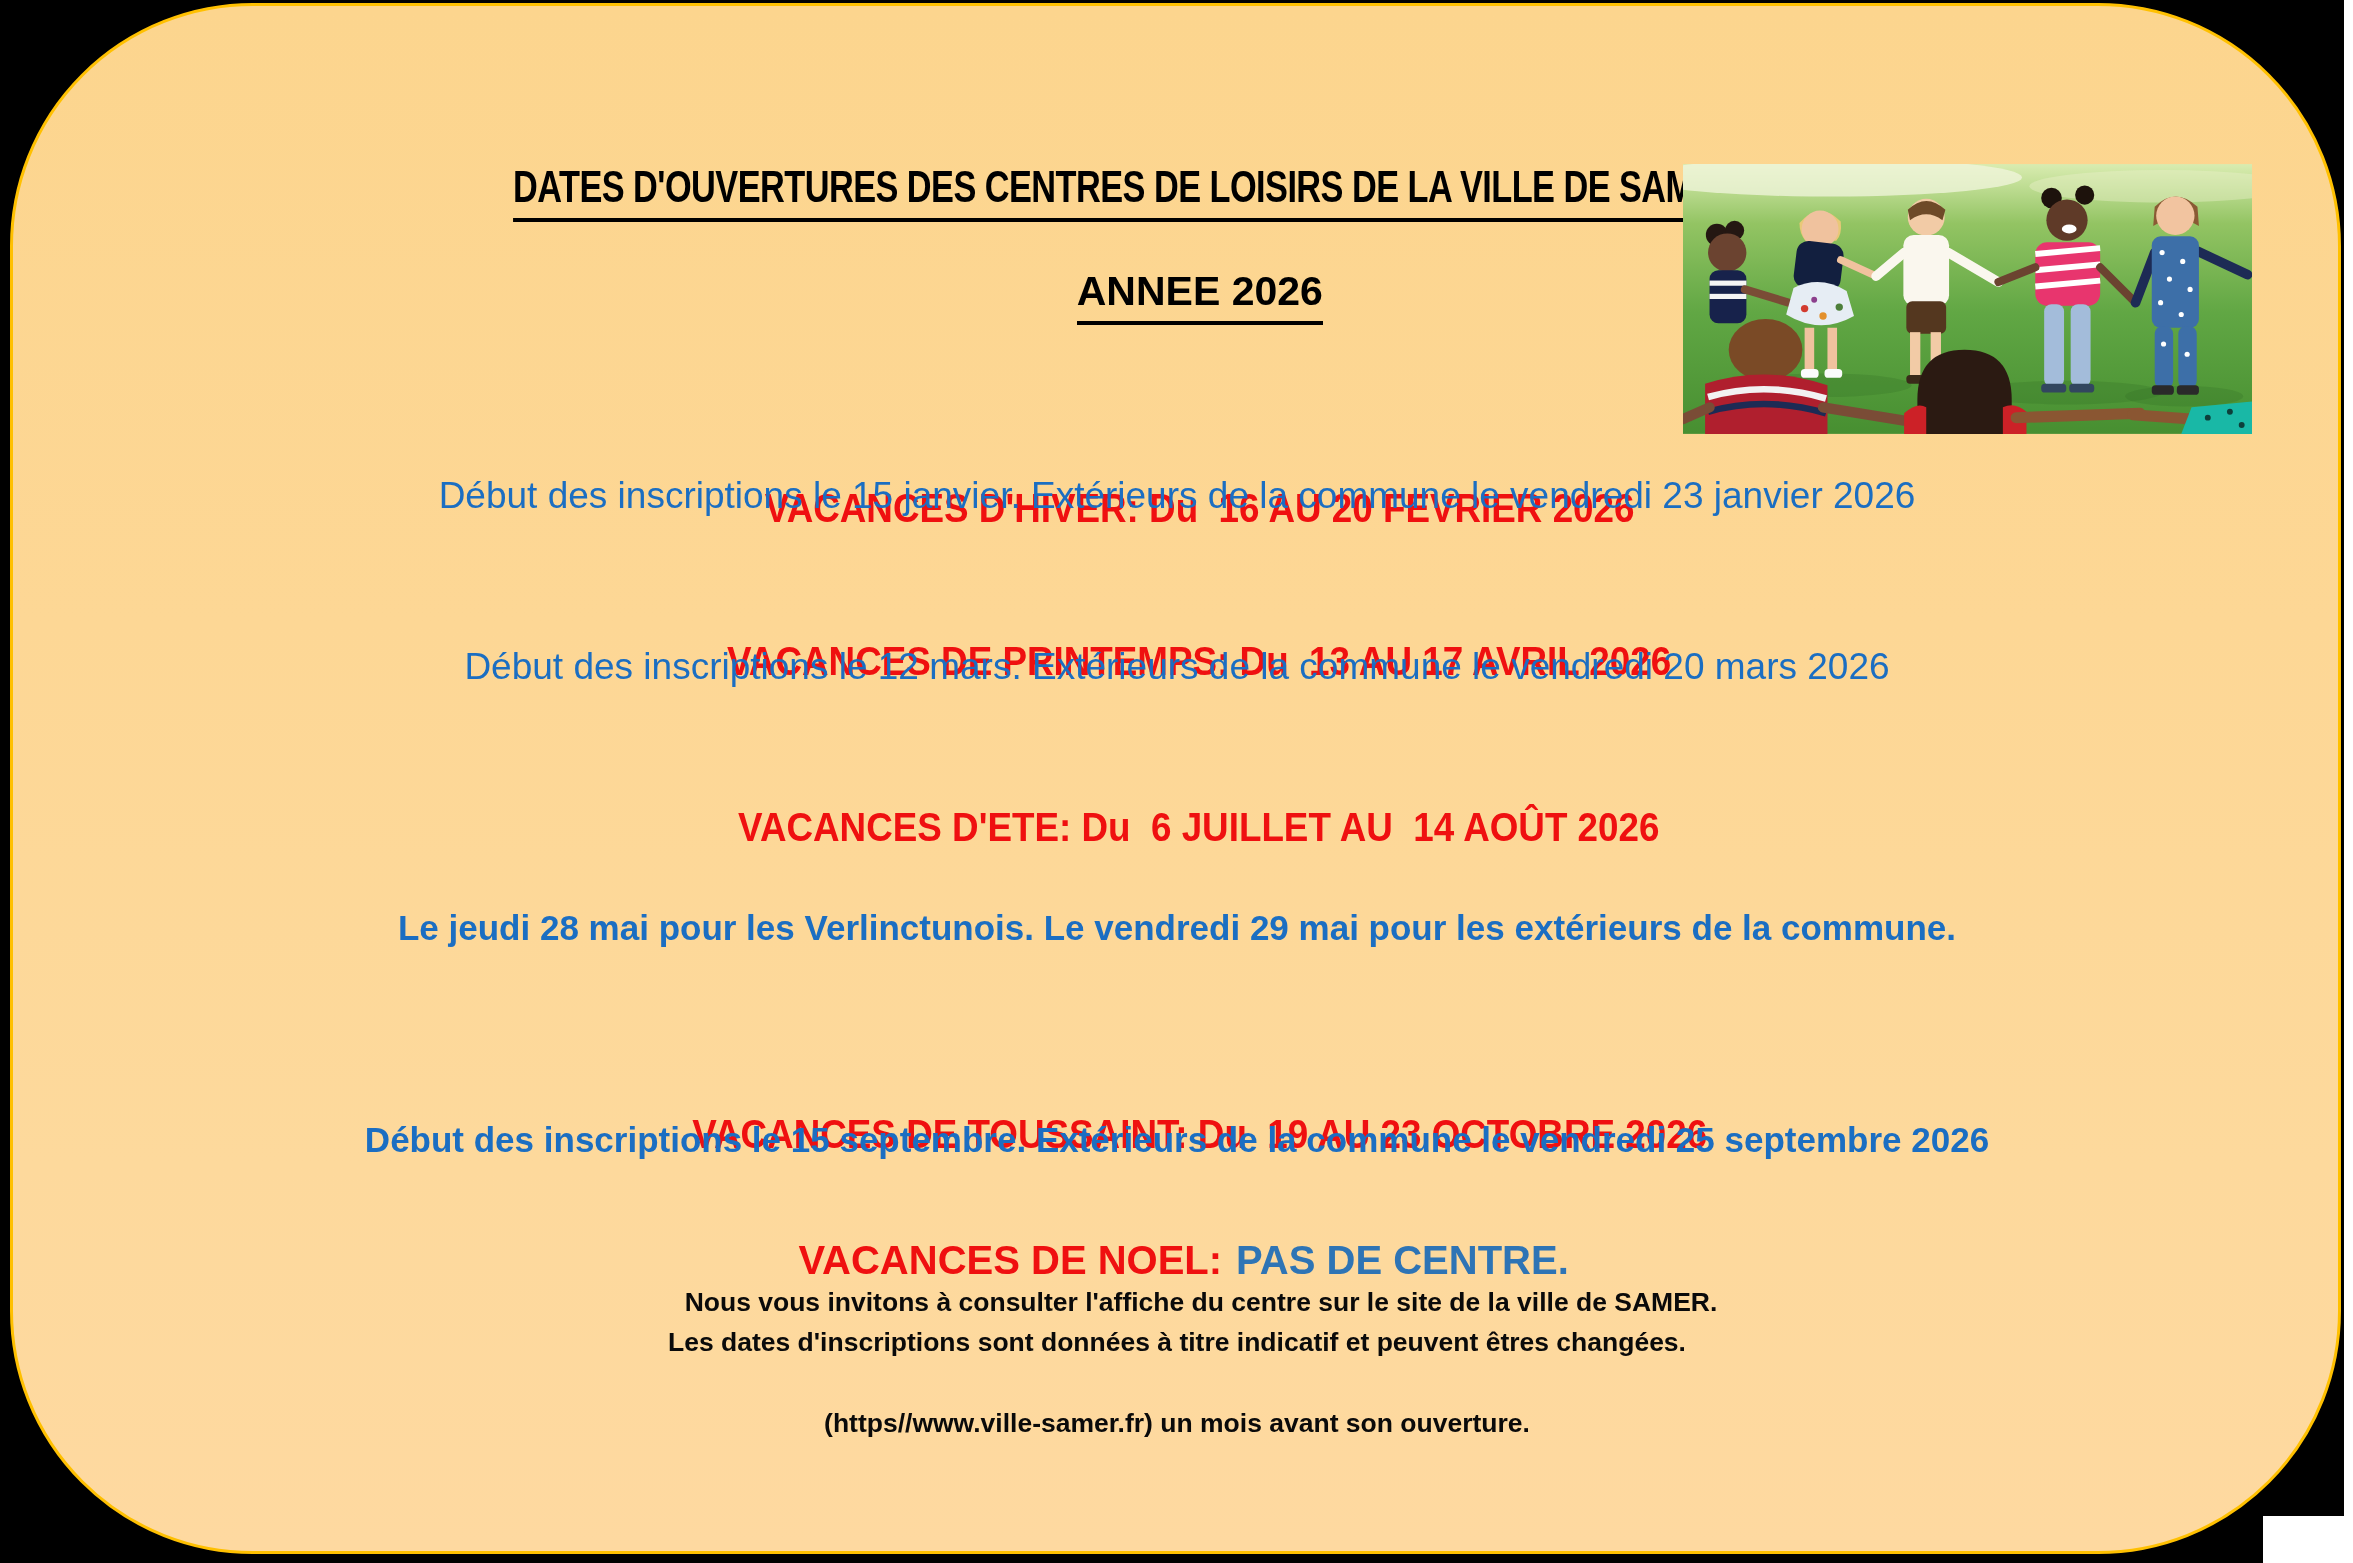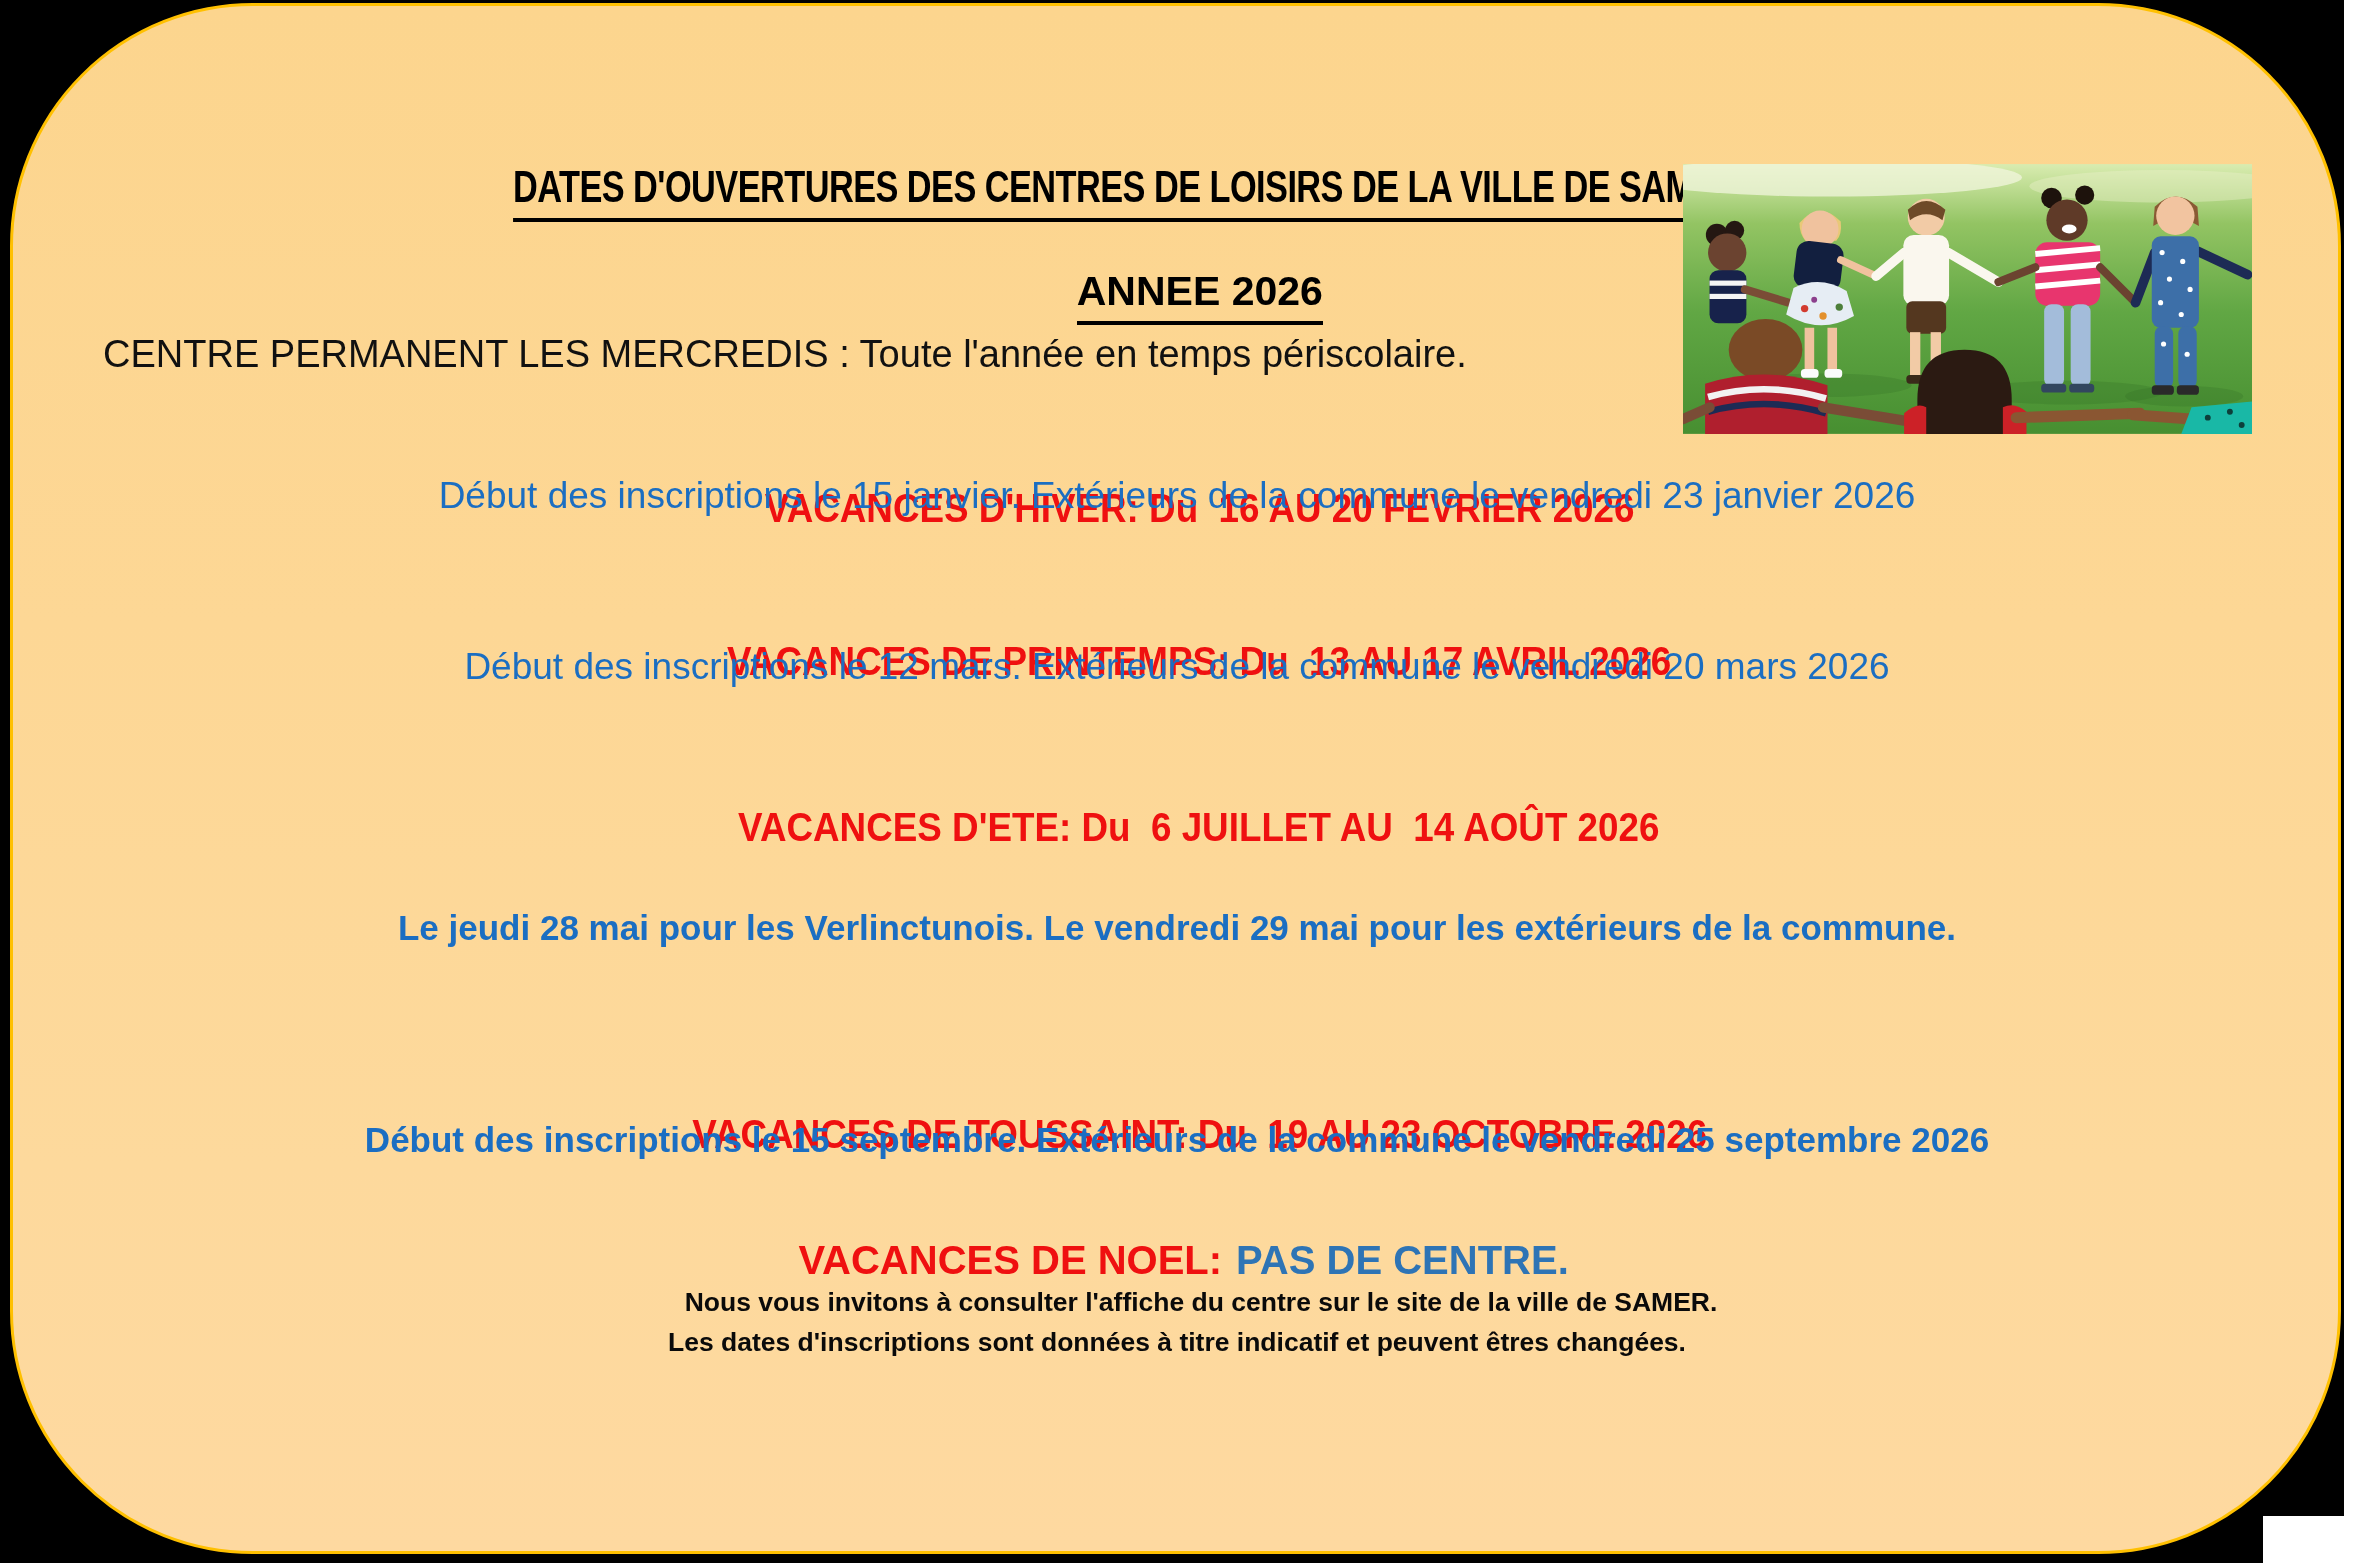--- a/index.html
+++ b/index.html
@@ -77,21 +77,20 @@
   <div id="card"></div>
 
   <div id="title-line" class="txt">
     <span class="squeezeX"><span class="u-span">DATES D'OUVERTURES DES CENTRES DE LOISIRS DE LA VILLE DE SAMER</span></span>
   </div>
 
   <div id="year-line" class="txt">
     <span class="u-span">ANNEE 2026</span>
   </div>
 
-  <div id="permanent-line">CENTRE PERMANENT LES MERCREDIS : Toute l'année en temps périscolaire.</div>
 
   <div id="s1-h" class="txt red-h">
     <span class="squeeze">VACANCES D'HIVER: Du  16 AU 20 FEVRIER 2026</span>
   </div>
   <div id="s1-l1" class="txt blue-r">Début des inscriptions le 15 janvier. Extérieurs de la commune le vendredi 23 janvier 2026</div>
 
   <div id="s2-h" class="txt red-h">
     <span class="squeeze">VACANCES DE PRINTEMPS: Du  13 AU 17 AVRIL 2026</span>
   </div>
   <div id="s2-l1" class="txt blue-r">Début des inscriptions le 12 mars. Extérieurs de la commune le vendredi 20 mars 2026</div>
@@ -105,20 +104,21 @@
     <span class="squeeze">VACANCES DE TOUSSAINT: Du  19 AU 23 OCTOBRE 2026</span>
   </div>
   <div id="s4-l1" class="txt blue-b">Début des inscriptions le 15 septembre. Extérieurs de la commune le vendredi 25 septembre 2026</div>
 
   <div id="s5-h" class="txt">
     <span class="noel-red">VACANCES DE NOEL:</span><span class="noel-blue">PAS DE CENTRE.</span>
   </div>
 
   <div id="f1" class="txt foot">Les dates d'inscriptions sont données à titre indicatif et peuvent êtres changées.</div>
   <div id="f2" class="txt foot">Nous vous invitons à consulter l'affiche du centre sur le site de la ville de SAMER.</div>
+  <div id="f3" class="txt foot">(https//www.ville-samer.fr) un mois avant son ouverture.</div>
 
   <div id="photo">
     <svg width="569" height="270" viewBox="0 0 772 366" xmlns="http://www.w3.org/2000/svg">
       <defs>
         <linearGradient id="grass" x1="0" y1="0" x2="0" y2="1">
           <stop offset="0" stop-color="#d9ecb0"></stop>
           <stop offset="0.22" stop-color="#93c463"></stop>
           <stop offset="0.55" stop-color="#61a744"></stop>
           <stop offset="1" stop-color="#478f31"></stop>
         </linearGradient>

